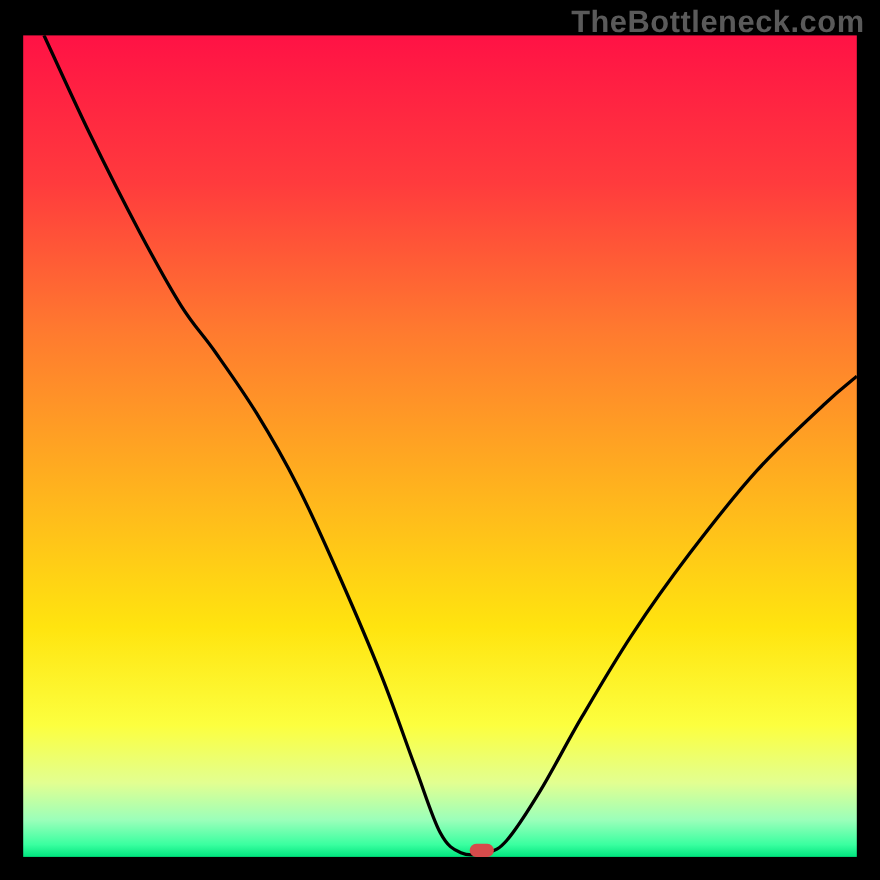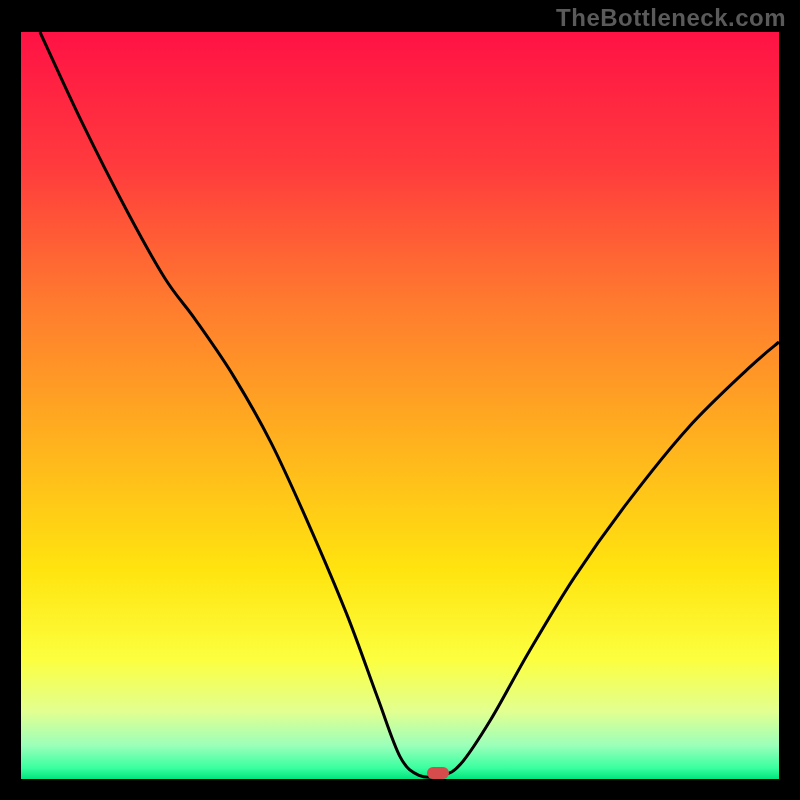--- a/index.html
+++ b/index.html
@@ -14,21 +14,21 @@
   .stage {
     position: relative;
     width: 800px;
     height: 800px;
   }
   .watermark {
     position: absolute;
     top: 4px;
     right: 14px;
     color: #5a5a5a;
-    font-size: 24px;
+    font-size: 28px;
     font-weight: 600;
     letter-spacing: 0.5px;
     user-select: none;
   }
   .plot-frame {
     position: absolute;
     left: 21px;
     top: 32px;
     width: 758px;
     height: 747px;

